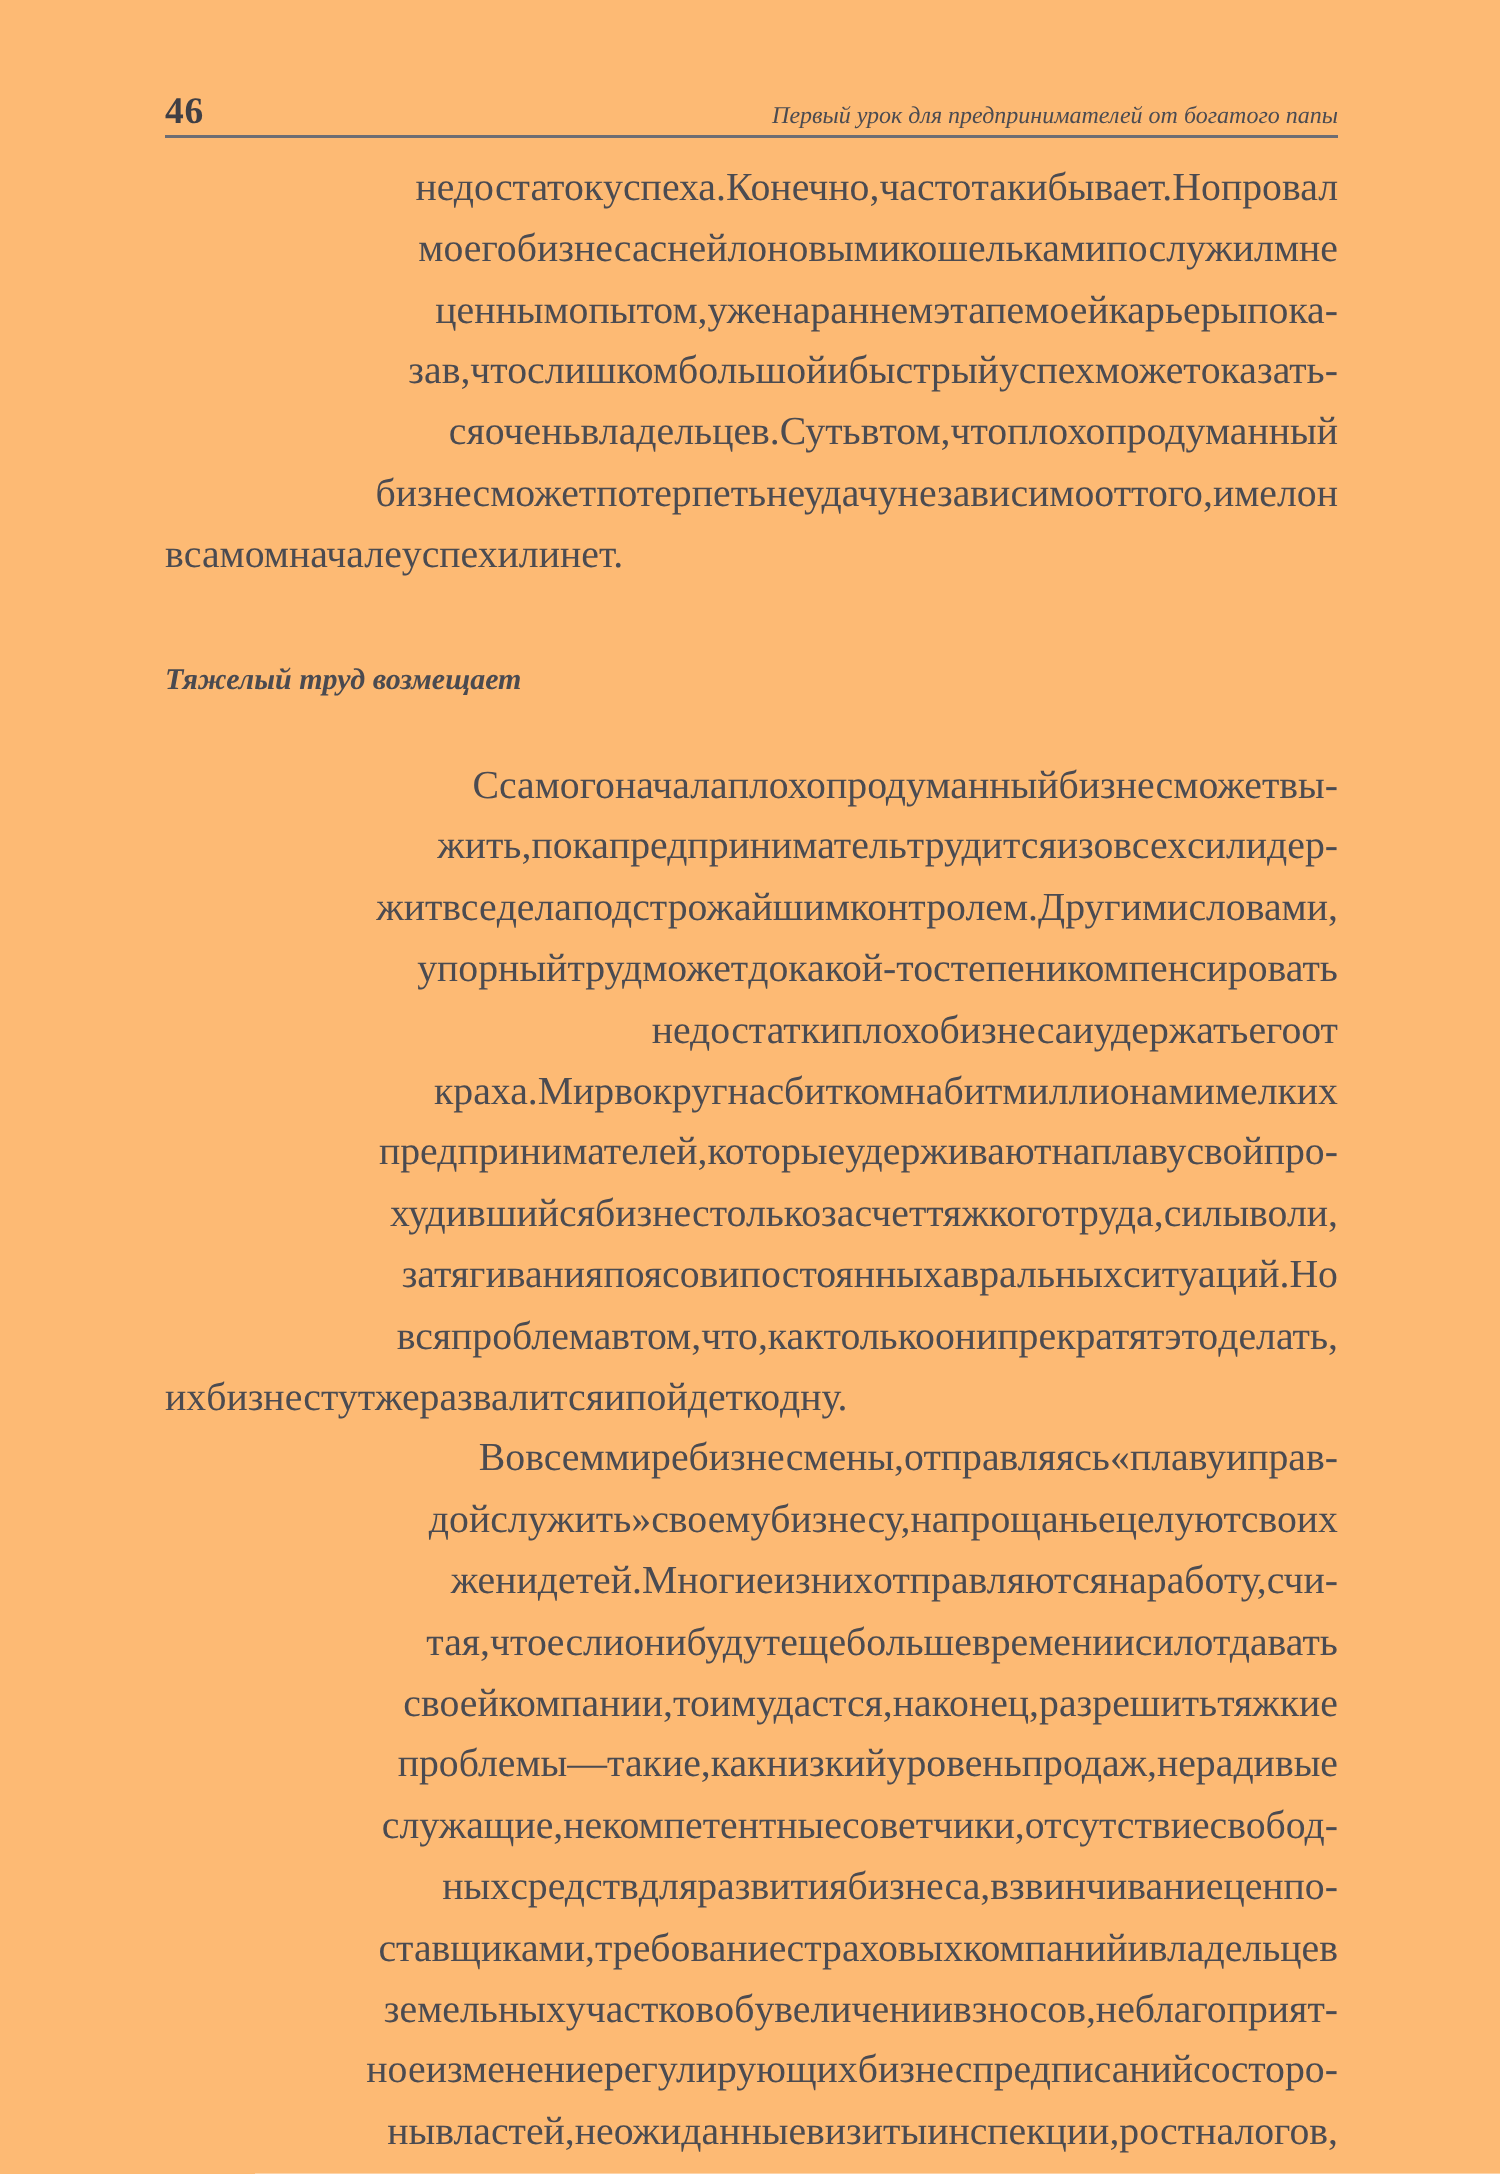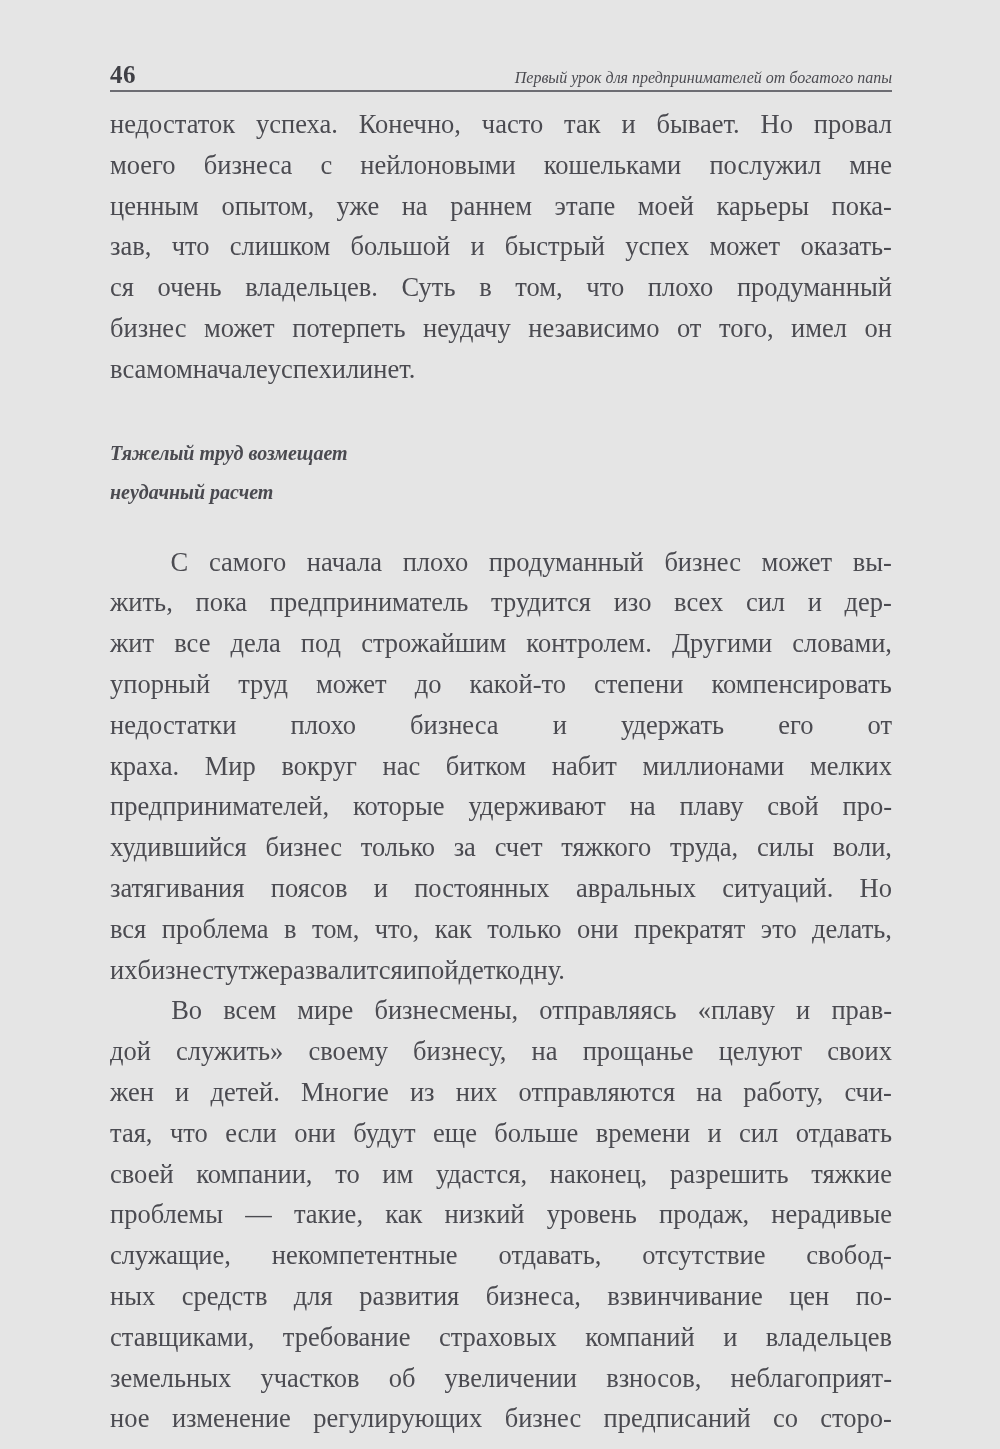--- a/index.html
+++ b/index.html
@@ -14,21 +14,21 @@
     overflow: hidden;
     font-family: "Liberation Serif", "DejaVu Serif", serif;
     color: #4b4b51;
     -webkit-font-smoothing: antialiased;
   }
 
   .page {
     position: relative;
     width: 1000px;
     height: 1449px;
-    background: #e5e5e5;
+    background: #fdba74;
   }
 
   
   .running-head {
     position: absolute;
     left: 110px;
     top: 52px;
     width: 782px;
     height: 40px;
     border-bottom: 2px solid #6d6d73;
@@ -64,21 +64,21 @@
 
   .para {
     margin: 0;
     padding: 0;
   }
   .para + .para { margin-top: 0; }
 
   
   .line {
     display: flex;
-    justify-content: space-between;
+    justify-content: flex-end;
     font-size: 26.5px;
     line-height: 40.8px;
     white-space: pre;
     color: #4b4b51;
   }
   .line.last {
     justify-content: flex-start;
   }
   .line.last > .w { }
   .line > .w {
@@ -121,21 +121,20 @@
         <div class="line"><span class="w">моего</span><span class="w">бизнеса</span><span class="w">с</span><span class="w">нейлоновыми</span><span class="w">кошельками</span><span class="w">послужил</span><span class="w">мне</span></div>
         <div class="line"><span class="w">ценным</span><span class="w">опытом,</span><span class="w">уже</span><span class="w">на</span><span class="w">раннем</span><span class="w">этапе</span><span class="w">моей</span><span class="w">карьеры</span><span class="w">пока-</span></div>
         <div class="line"><span class="w">зав,</span><span class="w">что</span><span class="w">слишком</span><span class="w">большой</span><span class="w">и</span><span class="w">быстрый</span><span class="w">успех</span><span class="w">может</span><span class="w">оказать-</span></div>
         <div class="line"><span class="w">ся</span><span class="w">очень</span><span class="w">владельцев.</span><span class="w">Суть</span><span class="w">в</span><span class="w">том,</span><span class="w">что</span><span class="w">плохо</span><span class="w">продуманный</span></div>
         <div class="line"><span class="w">бизнес</span><span class="w">может</span><span class="w">потерпеть</span><span class="w">неудачу</span><span class="w">независимо</span><span class="w">от</span><span class="w">того,</span><span class="w">имел</span><span class="w">он</span></div>
         <div class="line last"><span class="w">в</span><span class="w">самом</span><span class="w">начале</span><span class="w">успех</span><span class="w">или</span><span class="w">нет.</span></div>
       </div>
 
     <div class="section-heading">
       <div class="hline">Тяжелый труд возмещает</div>
-      <div class="hline">неудачный расчет</div>
     </div>
 
     <div class="para">
         <div class="line"><span class="lead"></span><span class="w">С</span><span class="w">самого</span><span class="w">начала</span><span class="w">плохо</span><span class="w">продуманный</span><span class="w">бизнес</span><span class="w">может</span><span class="w">вы-</span></div>
         <div class="line"><span class="w">жить,</span><span class="w">пока</span><span class="w">предприниматель</span><span class="w">трудится</span><span class="w">изо</span><span class="w">всех</span><span class="w">сил</span><span class="w">и</span><span class="w">дер-</span></div>
         <div class="line"><span class="w">жит</span><span class="w">все</span><span class="w">дела</span><span class="w">под</span><span class="w">строжайшим</span><span class="w">контролем.</span><span class="w">Другими</span><span class="w">словами,</span></div>
         <div class="line"><span class="w">упорный</span><span class="w">труд</span><span class="w">может</span><span class="w">до</span><span class="w">какой-то</span><span class="w">степени</span><span class="w">компенсировать</span></div>
         <div class="line"><span class="w">недостатки</span><span class="w">плохо</span><span class="w">бизнеса</span><span class="w">и</span><span class="w">удержать</span><span class="w">его</span><span class="w">от</span></div>
         <div class="line"><span class="w">краха.</span><span class="w">Мир</span><span class="w">вокруг</span><span class="w">нас</span><span class="w">битком</span><span class="w">набит</span><span class="w">миллионами</span><span class="w">мелких</span></div>
         <div class="line"><span class="w">предпринимателей,</span><span class="w">которые</span><span class="w">удерживают</span><span class="w">на</span><span class="w">плаву</span><span class="w">свой</span><span class="w">про-</span></div>
@@ -144,21 +143,21 @@
         <div class="line"><span class="w">вся</span><span class="w">проблема</span><span class="w">в</span><span class="w">том,</span><span class="w">что,</span><span class="w">как</span><span class="w">только</span><span class="w">они</span><span class="w">прекратят</span><span class="w">это</span><span class="w">делать,</span></div>
         <div class="line last"><span class="w">их</span><span class="w">бизнес</span><span class="w">тут</span><span class="w">же</span><span class="w">развалится</span><span class="w">и</span><span class="w">пойдет</span><span class="w">ко</span><span class="w">дну.</span></div>
       </div>
     <div class="para">
         <div class="line"><span class="lead"></span><span class="w">Во</span><span class="w">всем</span><span class="w">мире</span><span class="w">бизнесмены,</span><span class="w">отправляясь</span><span class="w">«плаву</span><span class="w">и</span><span class="w">прав-</span></div>
         <div class="line"><span class="w">дой</span><span class="w">служить»</span><span class="w">своему</span><span class="w">бизнесу,</span><span class="w">на</span><span class="w">прощанье</span><span class="w">целуют</span><span class="w">своих</span></div>
         <div class="line"><span class="w">жен</span><span class="w">и</span><span class="w">детей.</span><span class="w">Многие</span><span class="w">из</span><span class="w">них</span><span class="w">отправляются</span><span class="w">на</span><span class="w">работу,</span><span class="w">счи-</span></div>
         <div class="line"><span class="w">тая,</span><span class="w">что</span><span class="w">если</span><span class="w">они</span><span class="w">будут</span><span class="w">еще</span><span class="w">больше</span><span class="w">времени</span><span class="w">и</span><span class="w">сил</span><span class="w">отдавать</span></div>
         <div class="line"><span class="w">своей</span><span class="w">компании,</span><span class="w">то</span><span class="w">им</span><span class="w">удастся,</span><span class="w">наконец,</span><span class="w">разрешить</span><span class="w">тяжкие</span></div>
         <div class="line"><span class="w">проблемы</span><span class="w">—</span><span class="w">такие,</span><span class="w">как</span><span class="w">низкий</span><span class="w">уровень</span><span class="w">продаж,</span><span class="w">нерадивые</span></div>
-        <div class="line"><span class="w">служащие,</span><span class="w">некомпетентные</span><span class="w">отдавать,</span><span class="w">отсутствие</span><span class="w">свобод-</span></div>
+        <div class="line"><span class="w">служащие,</span><span class="w">некомпетентные</span><span class="w">советчики,</span><span class="w">отсутствие</span><span class="w">свобод-</span></div>
         <div class="line"><span class="w">ных</span><span class="w">средств</span><span class="w">для</span><span class="w">развития</span><span class="w">бизнеса,</span><span class="w">взвинчивание</span><span class="w">цен</span><span class="w">по-</span></div>
         <div class="line"><span class="w">ставщиками,</span><span class="w">требование</span><span class="w">страховых</span><span class="w">компаний</span><span class="w">и</span><span class="w">владельцев</span></div>
         <div class="line"><span class="w">земельных</span><span class="w">участков</span><span class="w">об</span><span class="w">увеличении</span><span class="w">взносов,</span><span class="w">неблагоприят-</span></div>
         <div class="line"><span class="w">ное</span><span class="w">изменение</span><span class="w">регулирующих</span><span class="w">бизнес</span><span class="w">предписаний</span><span class="w">со</span><span class="w">сторо-</span></div>
         <div class="line"><span class="w">ны</span><span class="w">властей,</span><span class="w">неожиданные</span><span class="w">визиты</span><span class="w">инспекции,</span><span class="w">рост</span><span class="w">налогов,</span></div>
       </div>
 
   </div>
 </div>
 

